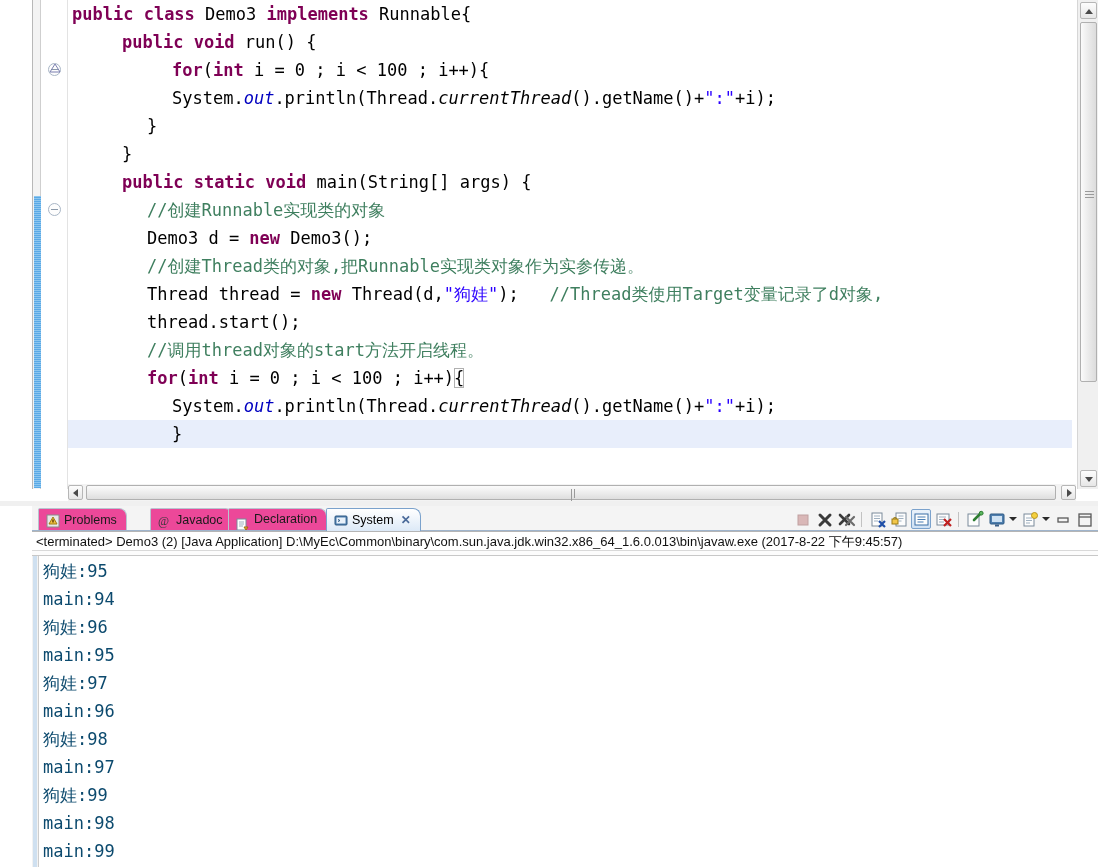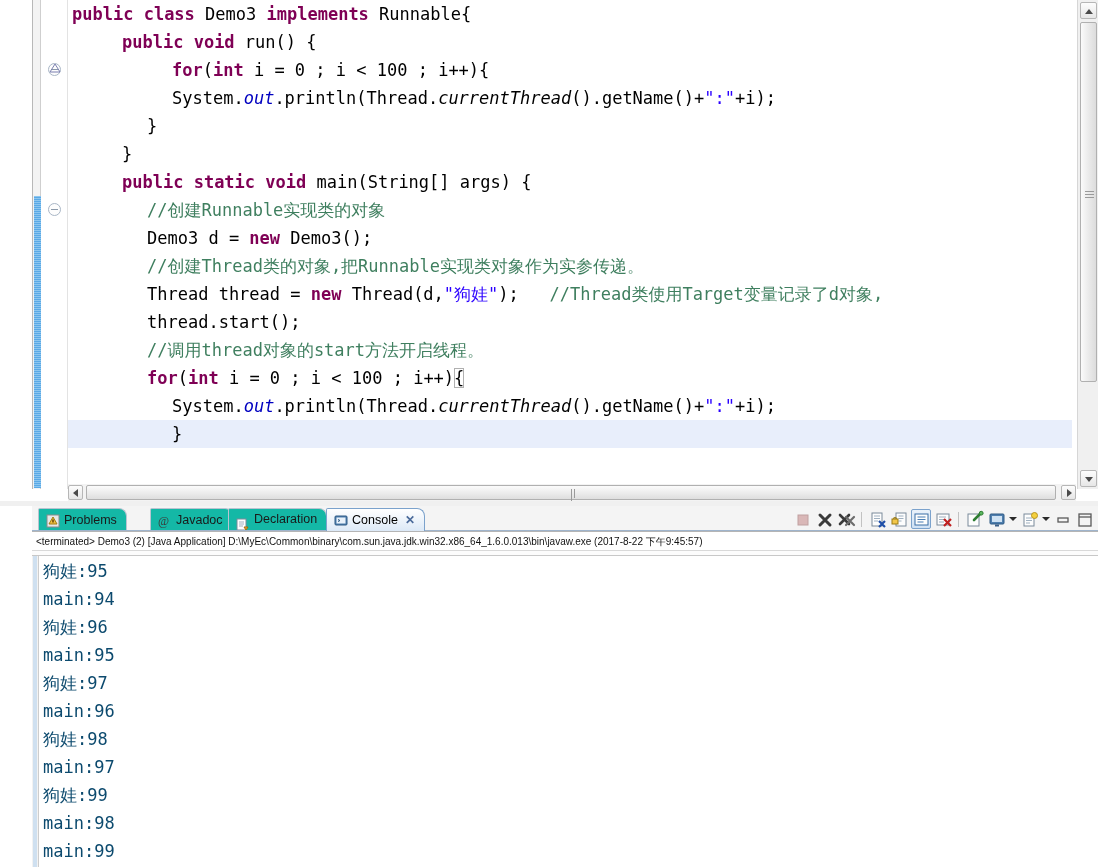--- a/index.html
+++ b/index.html
@@ -109,42 +109,42 @@
   .editor-sep { position:absolute; left:0; top:501px; width:1098px; height:5px; background:#f0f0f0; }
 
   
   .bottom {
     position:absolute; left:32px; top:506px; width:1066px; height:361px; background:#fcfcfc;
   }
   .tabbar { position:relative; height:25px; background:#f4f4f4; }
   .tab {
     position:absolute; top:2px; height:23px; line-height:23px; padding:0 9px 0 7px;
     font-size:12.5px; color:#1a1a1a; white-space:nowrap;
-    border:1px solid #b9c4d1; border-bottom:none; background:#14b8a6;
+    border:1px solid #b9c4d1; border-bottom:none; background:#ec4899;
     border-radius:2px 8px 0 0; display:flex; align-items:center; gap:4px;
   }
   .tab.active {
     background:linear-gradient(#ffffff,#dce9f7); border-color:#7ba2cc; z-index:3;
     font-weight:normal; color:#000;
   }
   .tab-ico { width:14px; height:14px; flex:0 0 14px; position:relative; }
   .tab-close { margin-left:3px; color:#4a6a9a; font-size:12px; font-weight:bold; }
   .tabbar-underline { position:absolute; left:0; bottom:0; width:1066px; height:1px; background:#9fb4cc; }
 
   .toolbar { position:absolute; right:4px; top:2px; height:22px; display:flex; align-items:center; gap:2px; }
   .tb { width:20px; height:20px; position:relative; border:1px solid transparent; border-radius:2px; }
   .tb.pressed { border-color:#7ba2cc; background:linear-gradient(#eaf2fb,#cfe1f4); }
   .tb-sep { width:1px; height:15px; background:#c2c2c2; margin:0 3px; }
   .tb-caret { width:9px; height:20px; position:relative; }
   .tb-caret::after { content:""; position:absolute; left:1px; top:8px; width:0;height:0;
      border-left:4px solid transparent;border-right:4px solid transparent;border-top:4px solid #2a2a2a; }
 
   .console-head {
     position:relative; height:20px; line-height:20px; padding:0 4px;
-    font-size:10px; color:#111; background:#ffffff;
+    font-size:13px; color:#111; background:#ffffff;
     border-top:1px solid #b5b5b5; border-bottom:1px solid #d9d9d9;
     white-space:nowrap; overflow:hidden;
   }
   .console-body {
     position:absolute; left:0; top:49px; width:1066px; height:312px;
     background:#ffffff; border-top:1px solid #c8c8c8;
   }
   .console-gutter {
     position:absolute; left:0; top:0; width:7px; height:312px;
     background:#f2f2f2; border-right:1px solid #cdcdcd;
@@ -261,21 +261,21 @@
                 <path d="M8 9 l4 0 l-2 3 Z" fill="#f0a830" stroke="#a06f10"></path>
               </svg></span>
             <span>Declaration</span>
           </div>
           <div class="tab active" style="left: 294px;">
             <span class="tab-ico"><svg width="14" height="14" viewBox="0 0 14 14">
                 <rect x="1" y="2" width="12" height="9" rx="1" fill="#4f7fae" stroke="#2e5a85"></rect>
                 <rect x="2.5" y="3.5" width="9" height="6" fill="#e8f1fa"></rect>
                 <path d="M4 5.5 L6 6.5 L4 7.5" stroke="#2e5a85" stroke-width="1" fill="none"></path>
               </svg></span>
-            <span>Console</span>
+            <span>System</span>
             <span class="tab-close">✕</span>
           </div>
         </div>
       <div class="tabbar-underline"></div>
 
       <div class="toolbar">
 
         <div class="tb">
           <svg width="20" height="20" viewBox="0 0 20 20">
               <rect x="5" y="5" width="10" height="10" fill="#d9b7b7" stroke="#bfa0a0"></rect>

